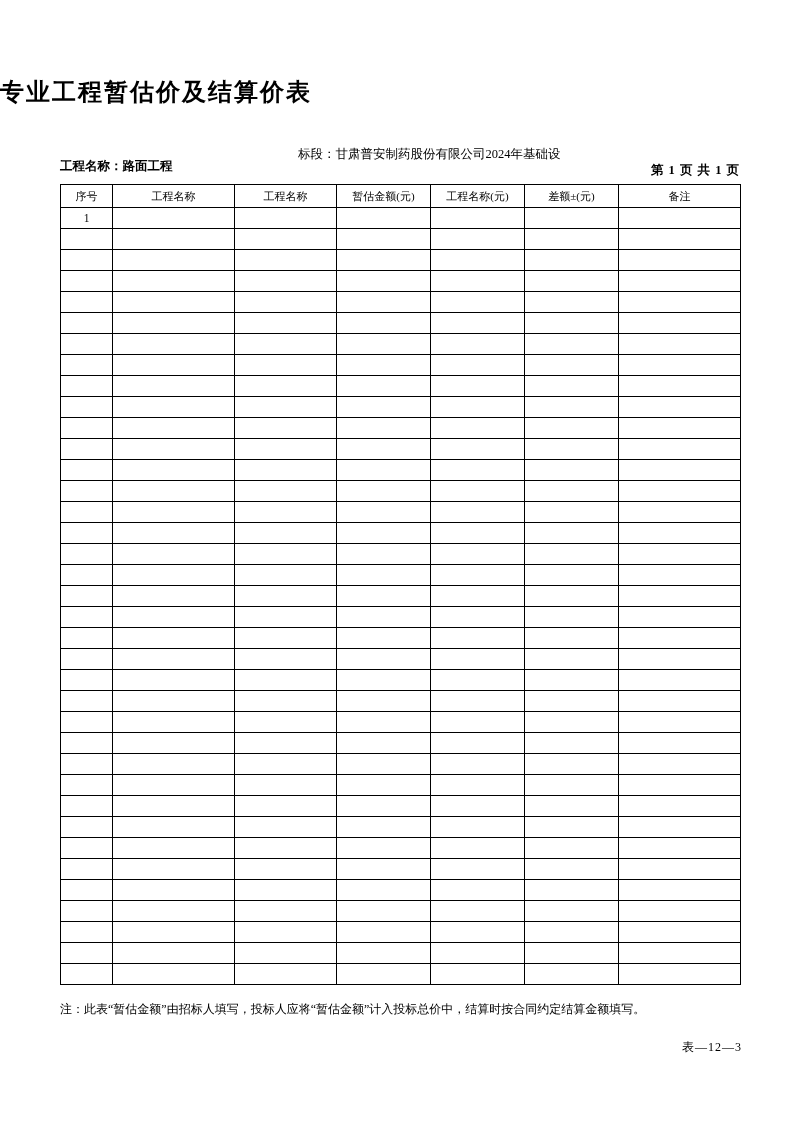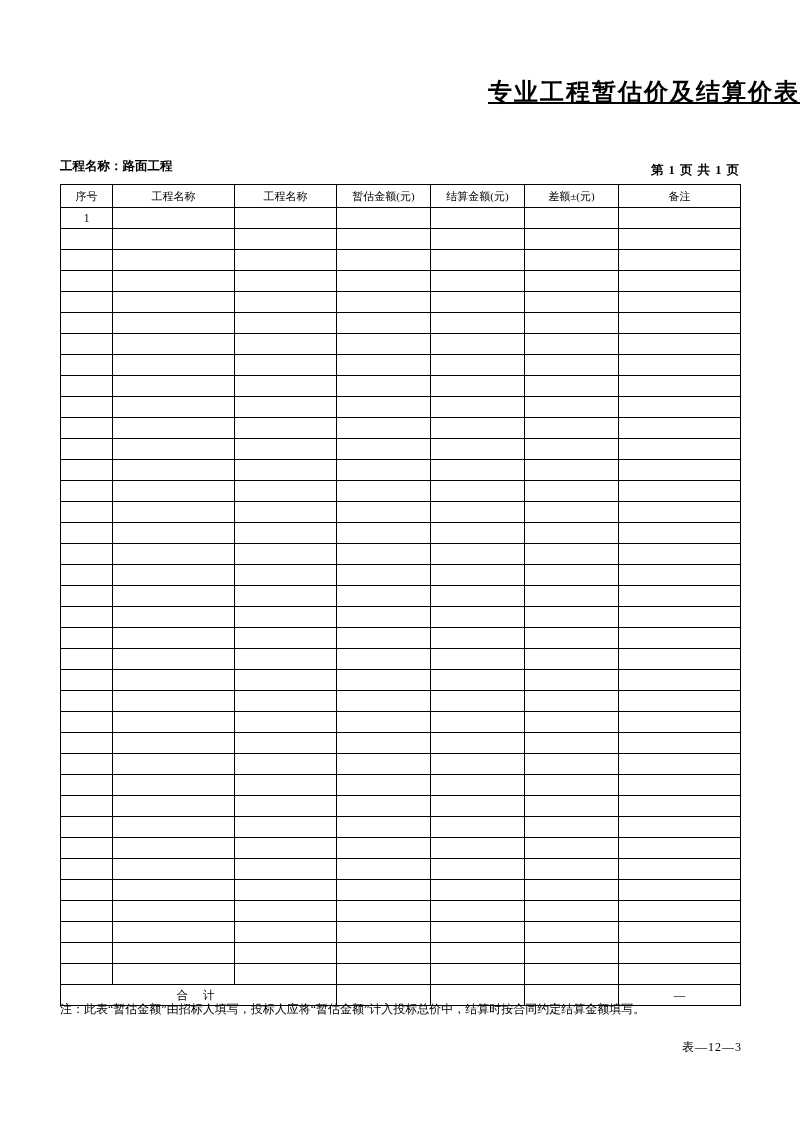--- a/index.html
+++ b/index.html
@@ -19,26 +19,25 @@
     position: absolute;
     left: 0; top: 0;
     width: 800px;
     height: 1128px;
   }
   .doc-title {
     position: absolute;
     left: 0;
     top: 76px;
     width: 800px;
-    text-align: right;
+    text-align: left;
     font-size: 24px;
     font-weight: bold;
     letter-spacing: 2px;
     font-family: "Liberation Sans", "DejaVu Sans", sans-serif;
-    text-decoration: underline;
   }
   
   .info-row {
     position: absolute;
     left: 60px;
     top: 146px;
     width: 680px;
     height: 36px;
   }
   .project-name {
@@ -121,41 +120,42 @@
 </head>
 <body>
 
 <div class="page">
 
   <div class="doc-title">专业工程暂估价及结算价表</div>
 
   <div class="info-row">
     <div class="project-name">工程名称：路面工程</div>
     <div class="section-block">
+      <div>标段：甘肃普安制药股份有限公司2024年基础设</div>
     </div>
     <div class="page-no">第 1 页 共 1 页</div>
   </div>
 
   <table class="main">
     <colgroup>
       <col class="c0">
         <col class="c1">
         <col class="c2">
         <col class="c3">
         <col class="c4">
         <col class="c5">
         <col class="c6">
     </colgroup>
     <thead>
       <tr>
         <td>序号</td>
         <td>工程名称</td>
         <td>工程名称</td>
         <td>暂估金额(元)</td>
-        <td>结算金额(元)</td>
+        <td>工程名称(元)</td>
         <td>差额±(元)</td>
         <td>备注</td>
       </tr>
     </thead>
     <tbody>
       <tr>
         <td>1</td>
         <td></td>
         <td></td>
         <td></td>
@@ -480,26 +480,19 @@
       </tr>
       <tr>
         <td></td>
         <td></td>
         <td></td>
         <td></td>
         <td></td>
         <td></td>
         <td></td>
       </tr>
-      <tr class="total-row">
-        <td colspan="3" class="total-label">合    计</td>
-        <td></td>
-        <td></td>
-        <td></td>
-        <td>—</td>
-      </tr>
     </tbody>
   </table>
 
   <div class="note">注：此表“暂估金额”由招标人填写，投标人应将“暂估金额”计入投标总价中，结算时按合同约定结算金额填写。</div>
   <div class="form-code">表—12—3</div>
 
 </div>
 
 </body></html>

